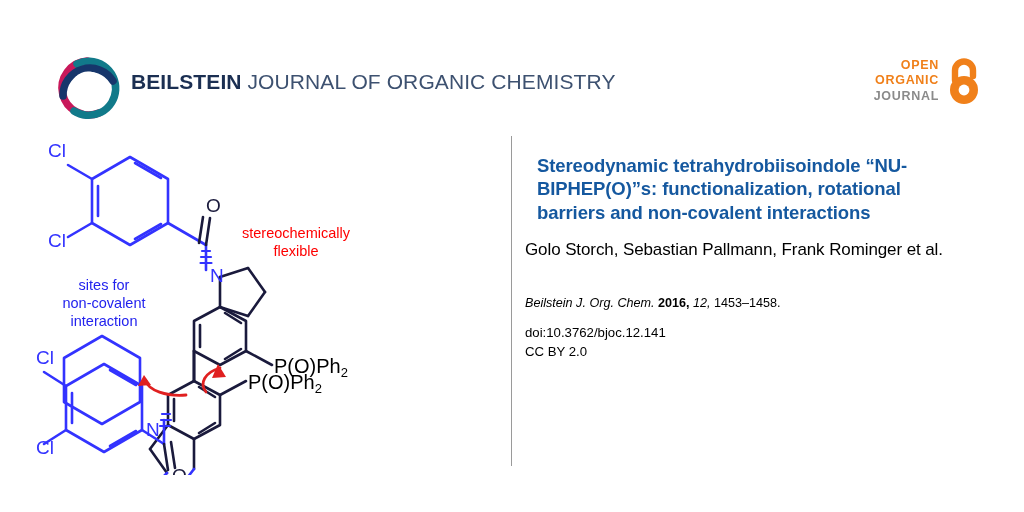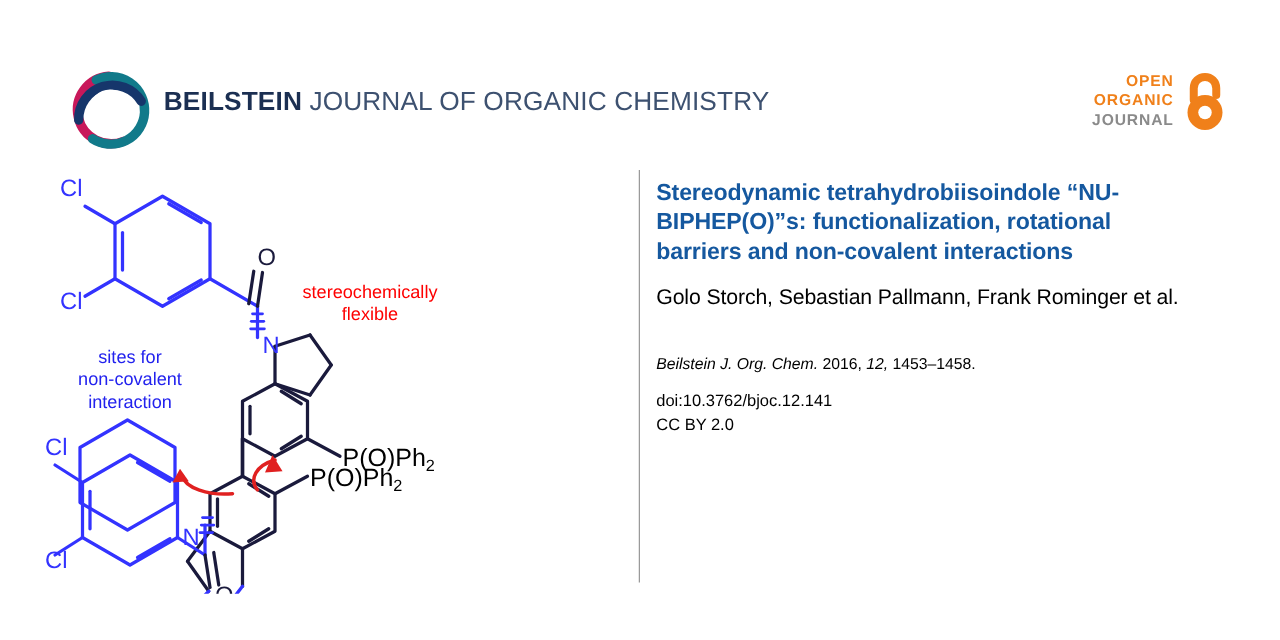--- a/index.html
+++ b/index.html
@@ -84,37 +84,37 @@
   #article {
     position: absolute;
     left: 525px; top: 142px;
     width: 432px;
   }
   #article-title {
     color: #15589f;
     font-size: 18.5px;
     font-weight: bold;
     line-height: 1.27;
-    margin: 0;
+    margin: 12px;
     letter-spacing: -0.1px;
   }
   #article-authors {
     color: #000000;
     font-size: 17px;
     line-height: 1.4;
     margin: 14px 0 0 0;
     letter-spacing: -0.1px;
   }
   #article-citation {
     color: #000000;
     font-size: 12.6px;
     margin: 34px 0 0 0;
     font-style: italic;
   }
-  #article-citation .cit-year { font-weight: normal; font-style: normal; }
+  #article-citation .cit-year { font-weight: bold; font-style: normal; }
   #article-citation .cit-vol  { font-style: italic; text-align: right; }
   #article-citation .cit-pages { font-style: normal; }
   #article-doi {
     color: #000000;
     font-size: 13.2px;
     margin: 14px 0 0 0;
     line-height: 1.42;
   }
 </style>
 </head>

